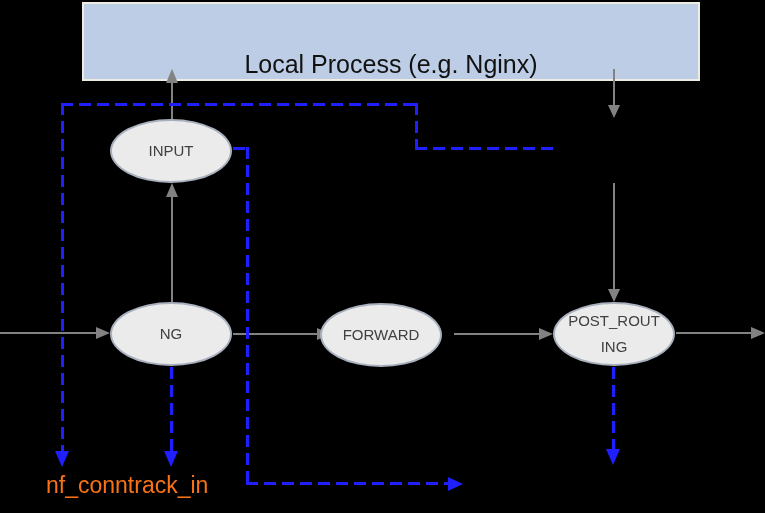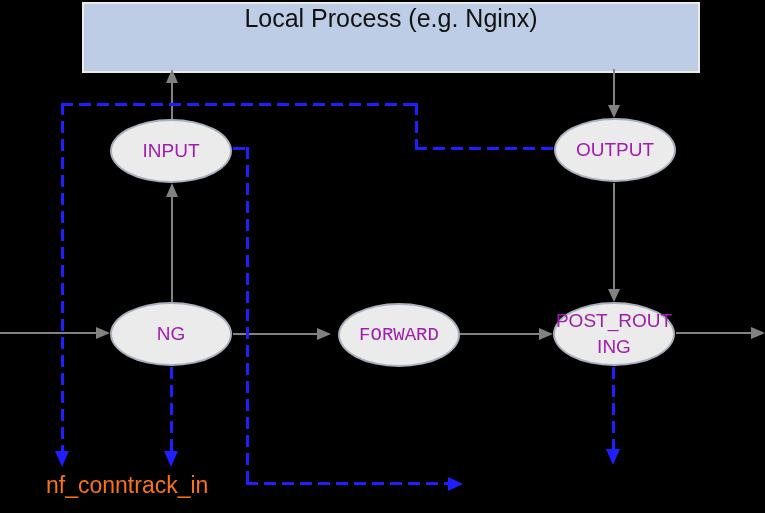--- a/index.html
+++ b/index.html
@@ -6,33 +6,33 @@
   body{
     width:765px;height:513px;overflow:hidden;
     background:#000;
     font-family:"Liberation Sans",sans-serif;
     position:relative;
   }
   .canvas{position:absolute;left:0;top:0;width:765px;height:513px;}
 
   
   .process-box{
-    position:absolute;left:82px;top:2px;width:618px;height:71px;
+    position:absolute;left:82px;top:2px;width:618px;height:79px;
     background:#bccde5;border:2px solid #eeece2;box-sizing:border-box;
-    display:flex;align-items:flex-start;justify-content:center;
+    display:flex;align-items:flex-end;justify-content:center;
     color:#111;font-size:25px;
   }
 
   
   .ellipse{
     position:absolute;width:122px;height:64px;
     background:#ebebeb;border:2px solid #a8b0bd;border-radius:50%;
     box-sizing:border-box;
     display:flex;flex-direction:column;align-items:center;justify-content:center;
-    color:#a21caf;font-size:19px;line-height:26px;text-align:right;
+    color:#404040;font-size:15px;line-height:26px;text-align:right;
   }
   .ellipse span{display:block;white-space:nowrap;}
 
   
   .gl{position:absolute;background:#828282;}
   .glh{height:2px;}
   .glv{width:2px;}
   .ga{position:absolute;width:0;height:0;}
   .ga-right{border-top:6px solid transparent;border-bottom:6px solid transparent;border-left:14px solid #828282;}
   .ga-up{border-left:6px solid transparent;border-right:6px solid transparent;border-bottom:14px solid #828282;}
@@ -96,27 +96,24 @@
   <div class="bdv" style="left:246px;top:147px;height:337px;"></div>
   <div class="bdh" style="left:246px;top:482px;width:202px;"></div>
   <div class="ba ba-right" style="left:448px;top:477px;"></div>
 
   <div class="bdv" style="left:612px;top:367px;height:82px;"></div>
   <div class="ba ba-down" style="left:606px;top:449px;"></div>
 
   <div class="ellipse" style="left:110px;top:119px;">
     <span>INPUT</span>
   </div>
-  <div class="ellipse" style="left:554px;top:118px;">
-    <span>OUTPUT</span>
-  </div>
   <div class="ellipse" style="left:110px;top:302px;">
     <span>NG</span>
   </div>
-  <div class="ellipse" style="left:338px;top:303px;font-family:Liberation Mono, monospace;">
+  <div class="ellipse" style="left:320px;top:303px;">
     <span>FORWARD</span>
   </div>
   <div class="ellipse" style="left:553px;top:302px;">
     <span>POST_ROUT</span>
     <span>ING</span>
   </div>
 
   <div class="hook-label" style="left:46px;top:472px;">nf_conntrack_in</div>
 
 </div>

